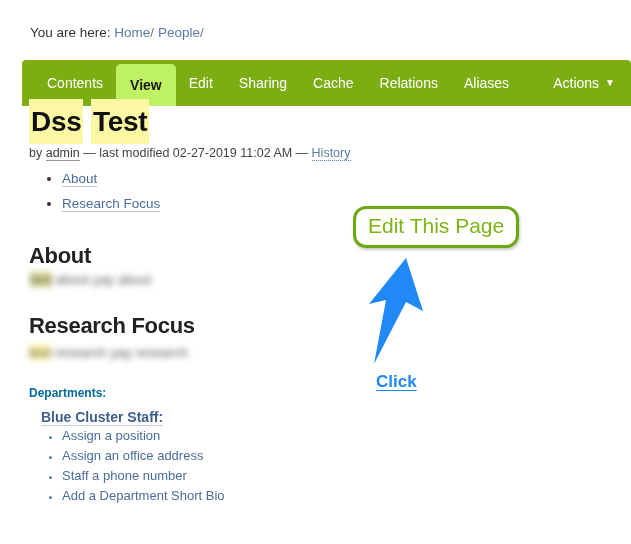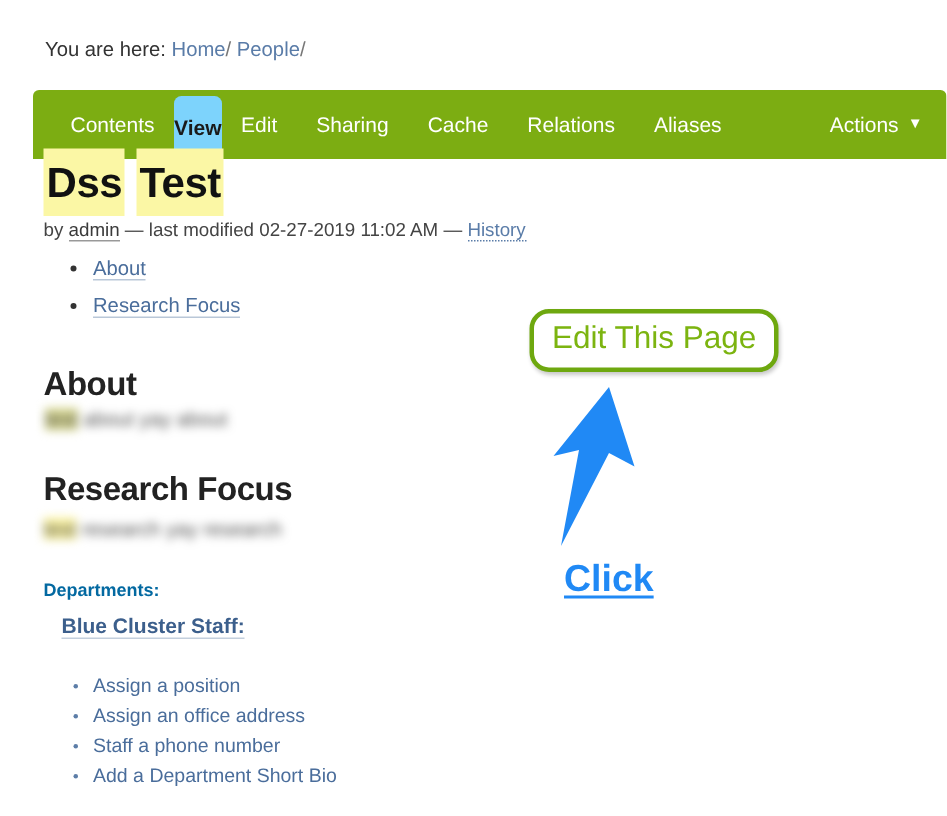--- a/index.html
+++ b/index.html
@@ -53,26 +53,26 @@
     display: flex;
     align-items: center;
     padding: 0 13px;
     font-size: 14px;
     color: #ffffff;
     white-space: nowrap;
     cursor: pointer;
     font-weight: normal;
   }
   .tab.active {
-    background: #7dd3fc;
+    background: #bef264;
     color: #1a1a1a;
     font-weight: bold;
     border-radius: 5px 5px 0 0;
     margin-top: 4px;
-    padding: 0 0;
+    padding: 0 14px;
   }
   .actions-tab {
     position: absolute;
     right: 0;
     top: 0;
     height: 100%;
     display: flex;
     align-items: center;
     padding: 0 16px 0 12px;
     font-size: 14px;
@@ -185,21 +185,21 @@
     top: 409px;
     font-size: 14px;
     font-weight: bold;
     color: #3C5F8C;
     border-bottom: 1px solid #c3cfdd;
     padding-bottom: 0;
   }
   .dept-list {
     position: absolute;
     left: 40px;
-    top: 447px;
+    top: 426px;
     margin: 0;
     padding: 0 0 0 22px;
     list-style: disc;
   }
   .dept-list li {
     font-size: 13px;
     line-height: 20px;
     color: #4a6d9b;
   }
   .dept-list li::marker { color: #5d7ea8; font-size: 11px; }
@@ -229,21 +229,21 @@
     top: 256px;
     width: 70px;
     height: 110px;
   }
 
   
   .click-label {
     position: absolute;
     left: 376px;
     top: 372px;
-    font-size: 25px;
+    font-size: 17px;
     font-weight: bold;
     color: #2089F5;
     text-decoration: underline;
     text-underline-offset: 3px;
     white-space: nowrap;
     text-shadow: 0 1px 1px rgba(255,255,255,0.9);
   }
 </style>
 </head>
 <body>

